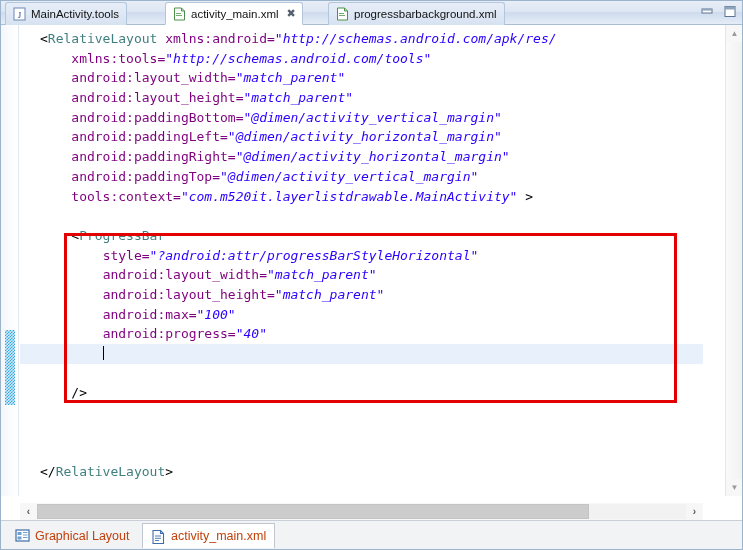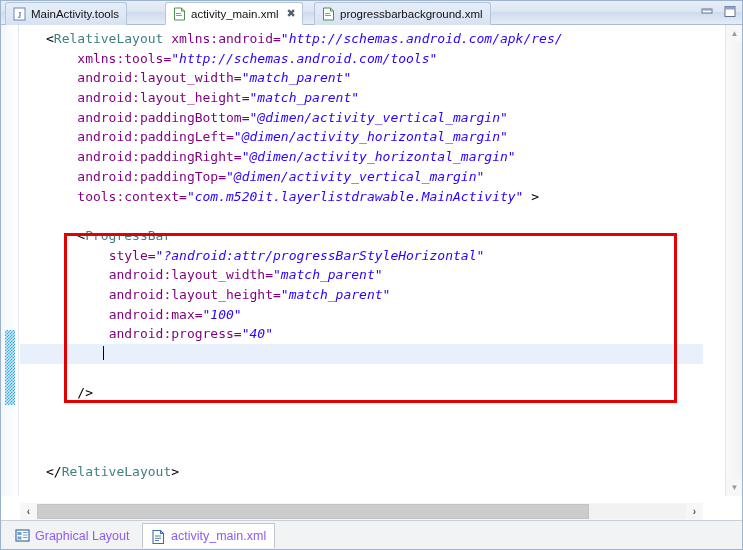--- a/index.html
+++ b/index.html
@@ -130,21 +130,21 @@
     font-family: "DejaVu Sans Mono", "Liberation Mono", monospace;
     font-size: 13px;
     line-height: 19.7px;
     white-space: pre;
     padding-top: 4px;
     box-sizing: border-box;
   }
   .ln {
     position: relative;
     height: 19.7px;
-    padding-left: 26px;
+    padding-left: 20px;
     box-sizing: border-box;
   }
   .ln.cur {
     background: #e8f0fb;
     margin-left: -19px;
     padding-left: 39px;
     width: 702px;
   }
   .tagname  { color: #3f7f7f; }
   .attr     { color: #7f007f; }
@@ -237,21 +237,21 @@
   .btab {
     position: absolute;
     top: 2px;
     height: 25px;
     display: flex;
     align-items: center;
     gap: 5px;
     padding: 0 8px;
     box-sizing: border-box;
     font-size: 12.5px;
-    color: #8b5cf6;
+    color: #c2410c;
     white-space: nowrap;
   }
   .btab.active {
     background: #ffffff;
     border: 1px solid #c0c7d1;
     border-bottom: none;
   }
   .btab-icon { width: 15px; height: 15px; display:block; }
 </style>
 </head>
@@ -273,21 +273,21 @@
       <svg class="tab-icon" viewBox="0 0 13 14">
         <path d="M1.5 1 h7 l3 3 v9 h-10 z" fill="#ffffff" stroke="#4b8f4b" stroke-width="1"></path>
         <path d="M8.5 1 v3 h3" fill="none" stroke="#4b8f4b" stroke-width="1"></path>
         <rect x="3" y="6" width="5" height="1" fill="#6fae6f"></rect>
         <rect x="3" y="8" width="6" height="1" fill="#6fae6f"></rect>
       </svg>
       <span>activity_main.xml</span>
       <span class="tab-close">✖</span>
     </div>
 
-    <div class="tab inactive" style="left:313px;">
+    <div class="tab inactive" style="left:327px;">
       <svg class="tab-icon" viewBox="0 0 13 14">
         <path d="M1.5 1 h7 l3 3 v9 h-10 z" fill="#ffffff" stroke="#4b8f4b" stroke-width="1"></path>
         <path d="M8.5 1 v3 h3" fill="none" stroke="#4b8f4b" stroke-width="1"></path>
         <rect x="3" y="6" width="5" height="1" fill="#6fae6f"></rect>
         <rect x="3" y="8" width="6" height="1" fill="#6fae6f"></rect>
       </svg>
       <span>progressbarbackground.xml</span>
     </div>
 
     <div class="winbtns">

